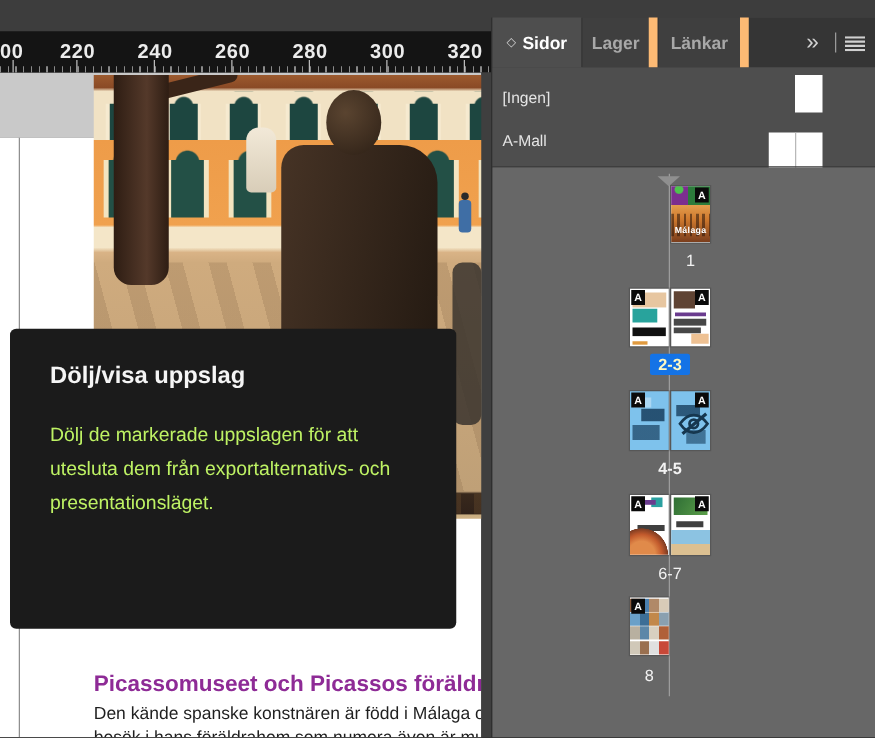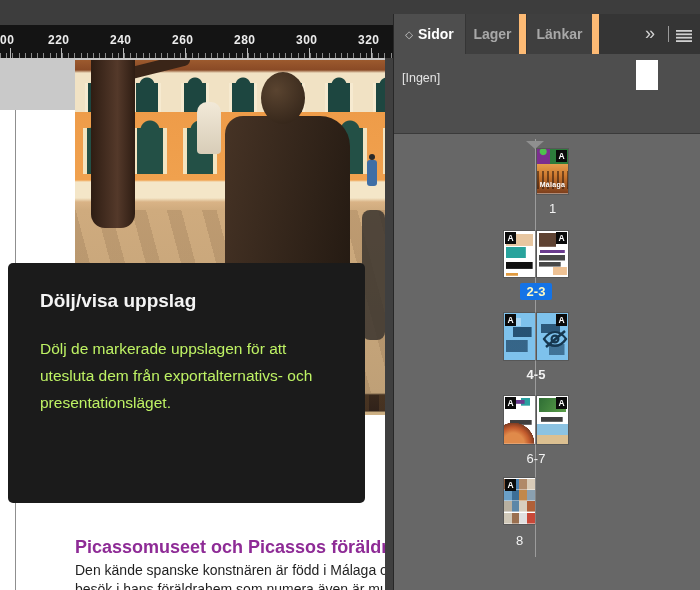--- a/index.html
+++ b/index.html
@@ -5,21 +5,21 @@
   html,body{margin:0;padding:0;background:#2b2b2b;}
   .screen{position:relative;width:700px;height:590px;overflow:hidden;
     font-family:"Liberation Sans",sans-serif;background:#3d3d3d;}
   .screen *{box-sizing:border-box;}
 
   
   .top-bar{position:absolute;left:0;top:0;width:700px;height:25px;background:#3d3d3d;}
   .ruler{position:absolute;left:0;top:25px;width:393px;height:33px;background:#141414;z-index:2;}
   .ruler::after{content:"";position:absolute;left:0;right:0;bottom:0;height:5px;
     background:repeating-linear-gradient(90deg,#8a8a8a 0 1px,transparent 1px 6.2px);}
-  .rnum{position:absolute;top:8px;font-size:12px;font-weight:bold;color:#ececec;letter-spacing:.5px;}
+  .rnum{position:absolute;top:8px;font-size:16px;font-weight:bold;color:#ececec;letter-spacing:.5px;}
   .rtick{position:absolute;bottom:0;width:1px;height:10px;background:#bbb;}
 
   
   .pasteboard{position:absolute;left:0;top:58px;width:385px;height:52px;background:#c9c9c9;z-index:1;}
   .page{position:absolute;left:0;top:110px;width:385px;height:480px;background:#ffffff;overflow:hidden;z-index:1;}
   .guide{position:absolute;left:15px;top:0;width:1px;height:480px;background:#8f8f8f;}
   .doc-header{position:absolute;left:250px;top:23px;font-size:13.5px;white-space:nowrap;color:#a43b90;}
   .heading{position:absolute;left:75px;top:427px;margin:0;font-size:18px;font-weight:bold;
     white-space:nowrap;color:#8e2b96;}
   .bodytext{position:absolute;left:75px;top:451px;margin:0;font-size:14px;line-height:19px;
@@ -241,20 +241,27 @@
             </g>
           </svg>
       </div>
     </div>
 
     <div class="masters">
       <div class="mrow mrow-1">
         <span class="mlabel">[Ingen]</span>
         <span class="mthumb single"></span>
       </div>
+      <div class="mrow mrow-2">
+        <span class="mlabel">A-Mall</span>
+        <span class="mthumb spread">
+            <i></i>
+            <i></i>
+          </span>
+      </div>
     </div>
     <div class="mdivider"></div>
 
     <div class="pages">
       <div class="spine"></div>
       <div class="tri"></div>
     <div class="pthumb art-cover" style="left: 143px; top: 15px; height: 45px;">
           <span class="abadge tr">A</span>
           <span class="cover-title">Málaga</span>
         </div>

